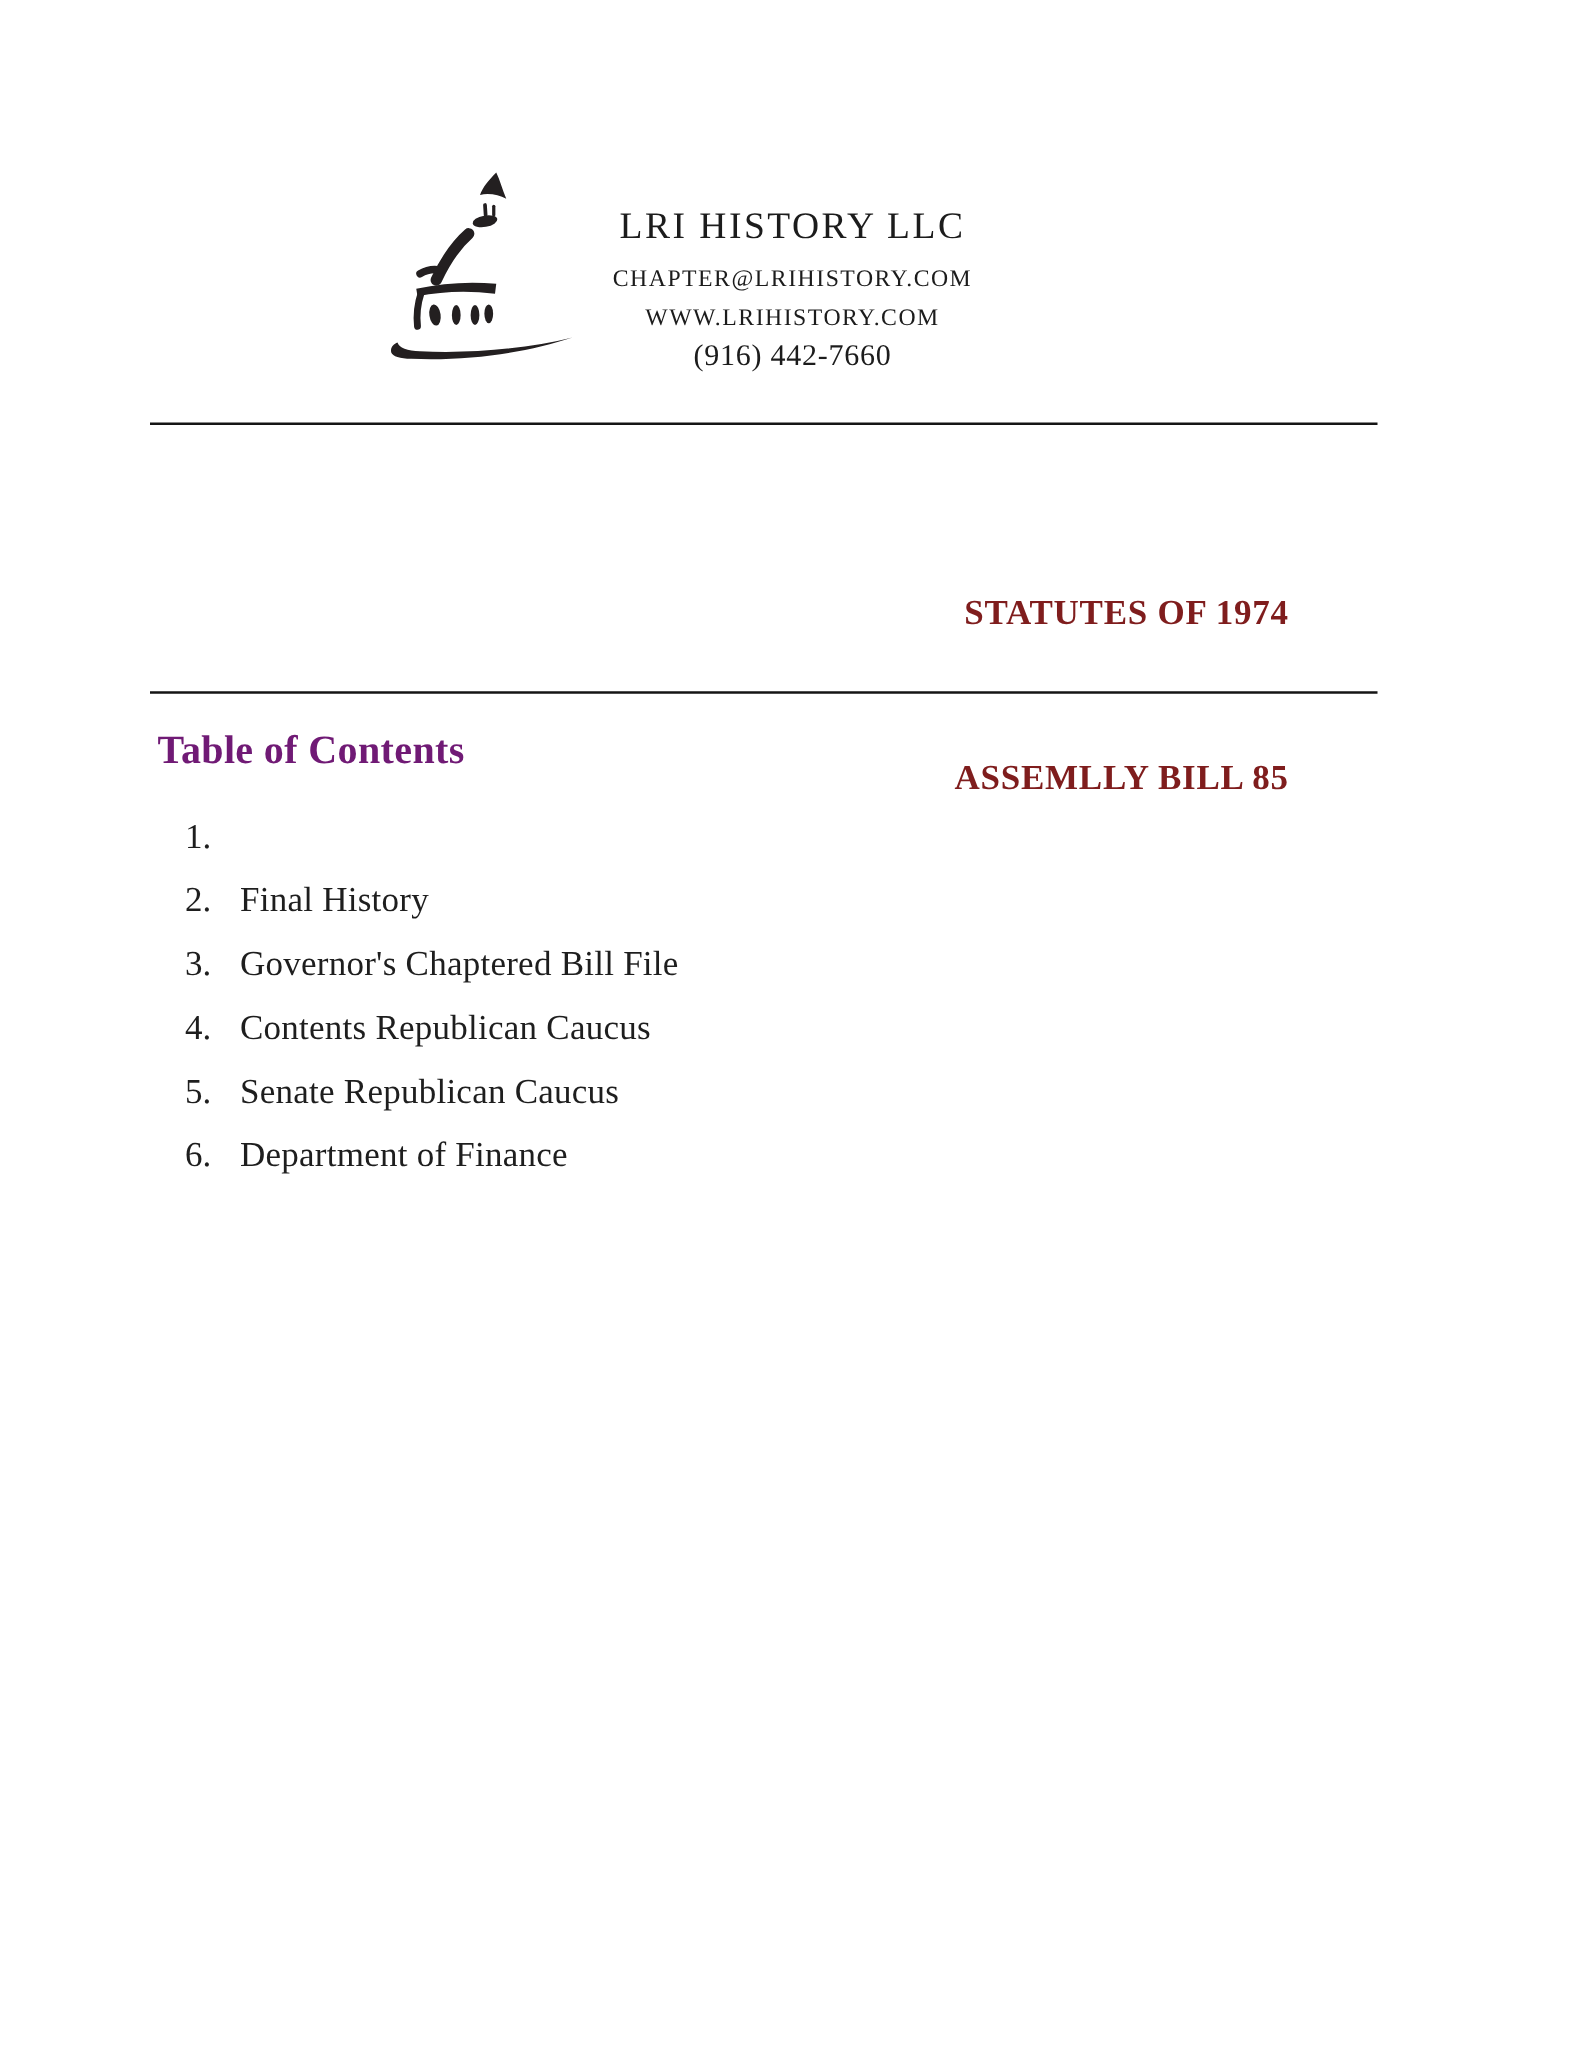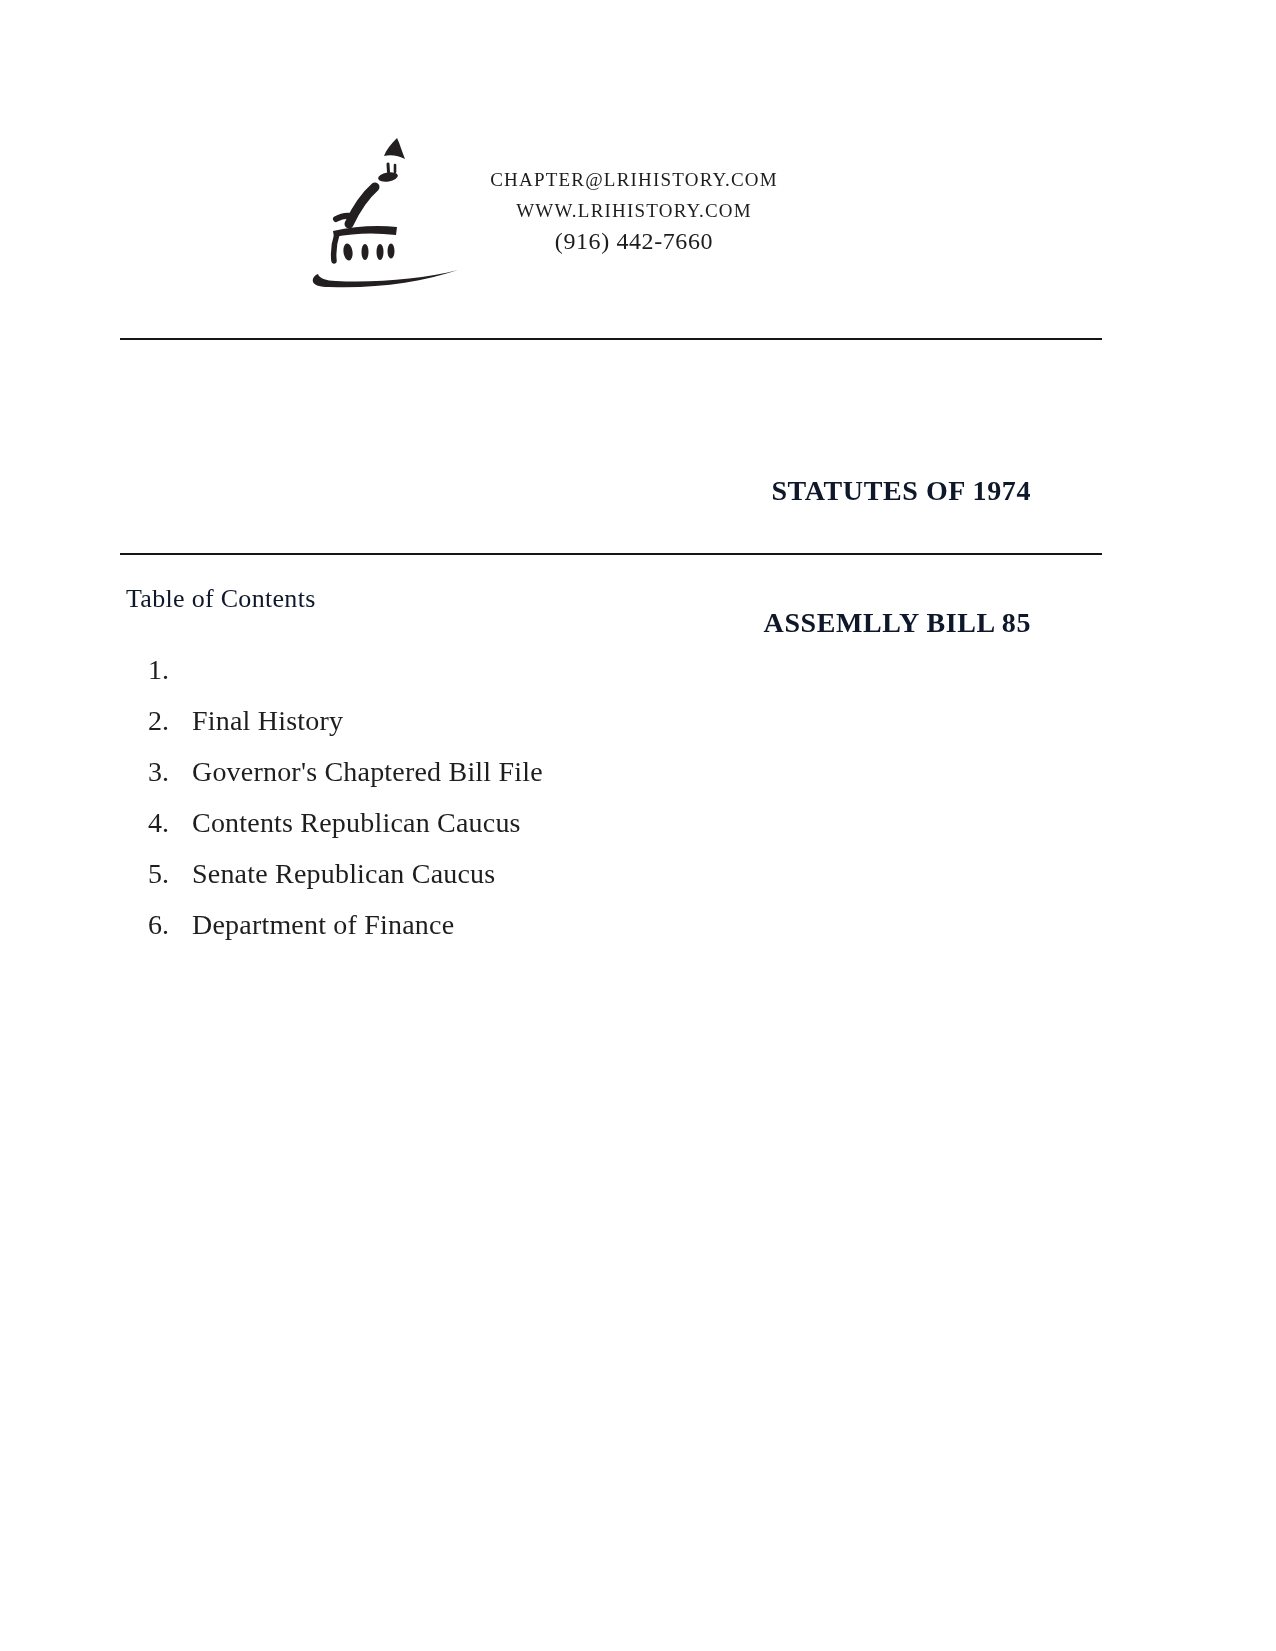--- a/index.html
+++ b/index.html
@@ -66,34 +66,34 @@
   
   .doc-header {
     position: absolute;
     top: 381px;
     right: 245px;
     text-align: right;
     font-weight: bold;
     font-size: 28px;
     line-height: 44px;
     letter-spacing: 0.6px;
-    color: #0f172a;
+    color: #7f1d1d;
     white-space: pre; 
   }
 
   
   .toc-title {
     position: absolute;
     left: 126px;
     top: 578px;
     margin: 0;
-    font-size: 26px;
+    font-size: 32px;
     line-height: 42px;
-    font-weight: normal;
-    color: #0f172a;
+    font-weight: bold;
+    color: #701a75;
     letter-spacing: 0.3px;
   }
   .toc-list {
     position: absolute;
     left: 148px;
     top: 644px;
     margin: 0;
     padding: 0;
     list-style: none;
   }
@@ -138,20 +138,21 @@
 
     <ellipse cx="48" cy="127" rx="4.5" ry="8.5" transform="rotate(-8 48 127)" fill="#231f20"></ellipse>
     <ellipse cx="65" cy="127" rx="3.5" ry="8" fill="#231f20"></ellipse>
     <ellipse cx="80" cy="127" rx="3.5" ry="8" fill="#231f20"></ellipse>
     <ellipse cx="91" cy="126" rx="3.5" ry="7.5" fill="#231f20"></ellipse>
 
     <path d="M 158 145 C 122 154 76 158 36 156 C 26 156 19 153 18 149 C 15 150 12 153 13 157 C 14 160 20 162 29 162 C 75 164 122 157 158 145 Z" fill="#231f20"></path>
   </svg>
 
   <div class="company">
+    <div class="company-name">LRI HISTORY LLC</div>
     <div class="company-line">CHAPTER@LRIHISTORY.COM</div>
     <div class="company-line">WWW.LRIHISTORY.COM</div>
     <div class="company-phone">(916) 442-7660</div>
   </div>
 
   <div class="rule rule-top"></div>
 
   <div class="doc-header">
     <div>STATUTES OF 1974</div>
     <div>ASSEMLLY BILL 85</div>

